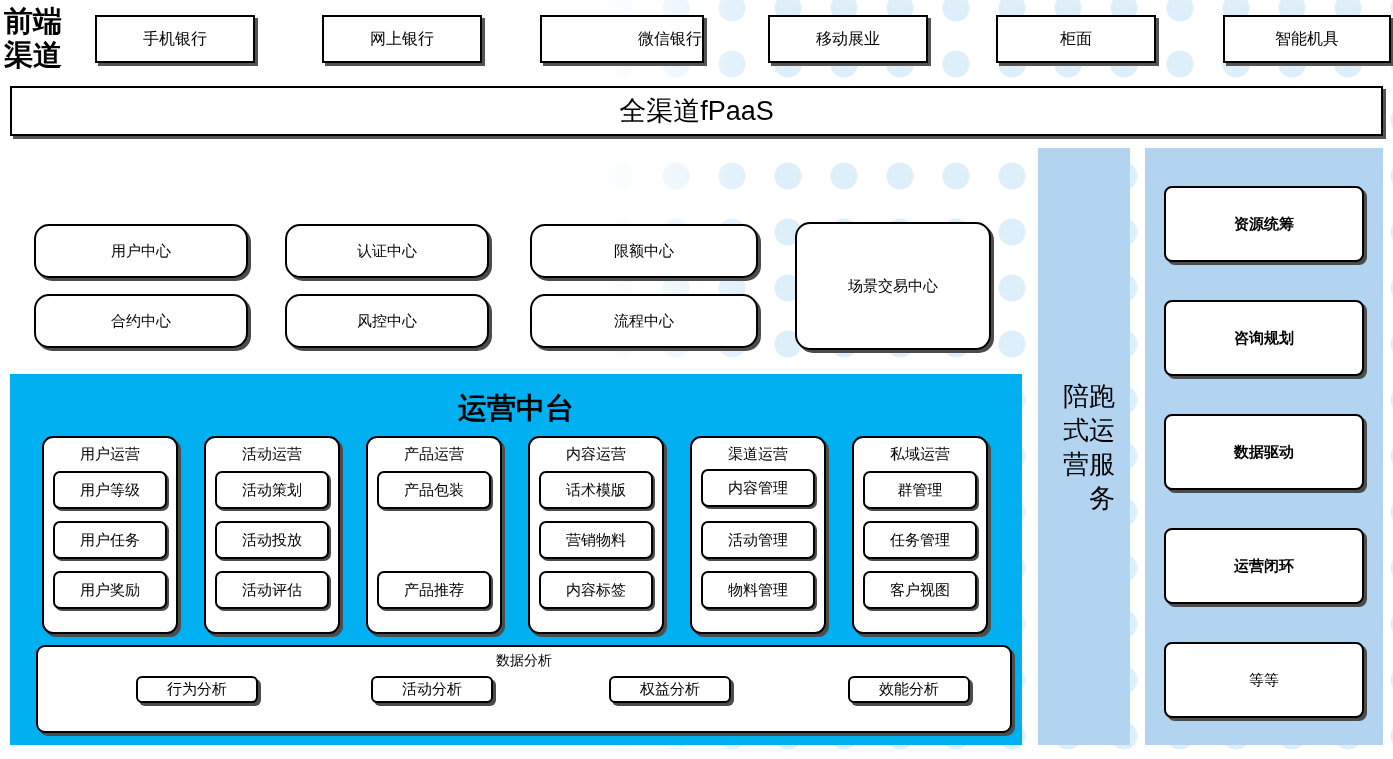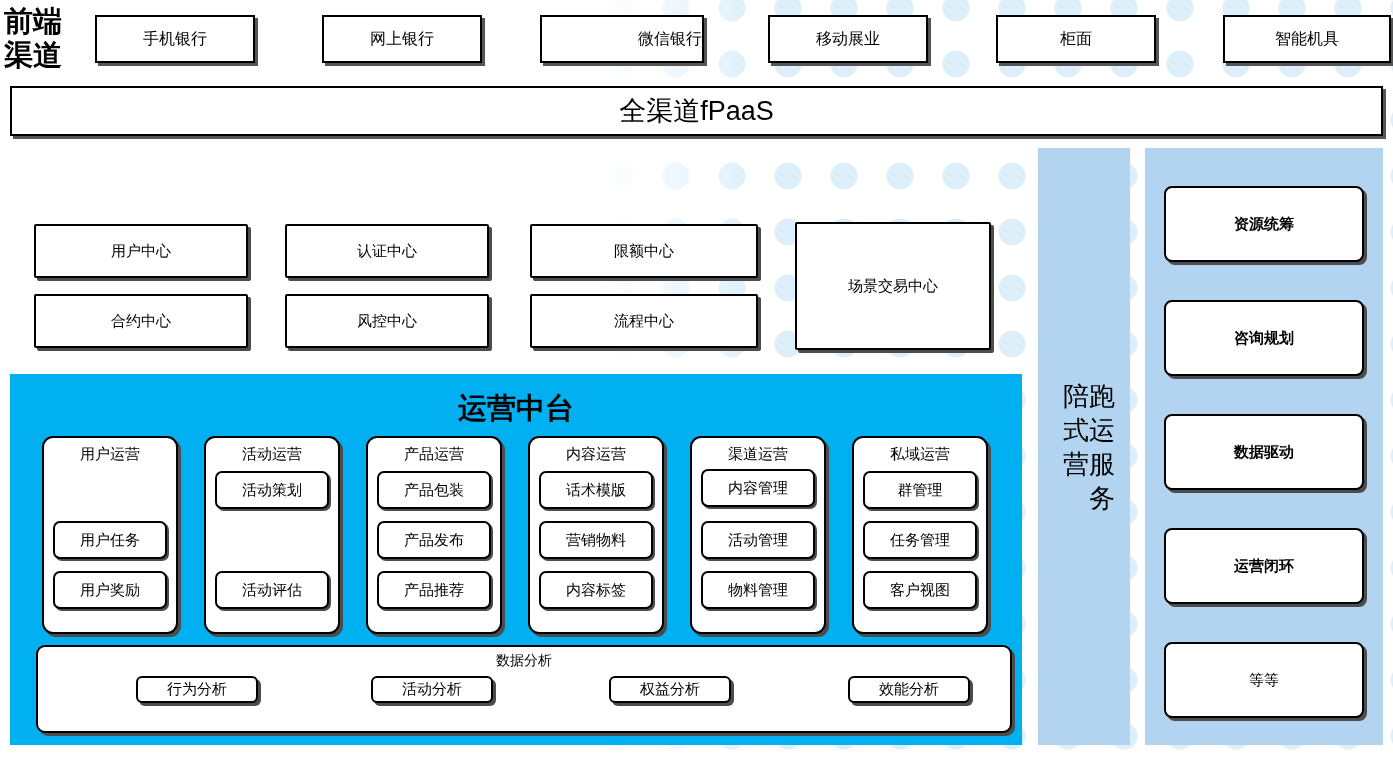--- a/index.html
+++ b/index.html
@@ -83,21 +83,21 @@
     text-align: center;
     font-size: 29px; font-weight: bold; color: #000;
     font-family: "Liberation Serif", "DejaVu Serif", serif;
   }
 
   
   .wbox {
     position: absolute;
     background: #ffffff;
     border: 2px solid #000000;
-    border-radius: 2px;
+    border-radius: 15px;
     box-shadow: 3px 3px 0 #4c4c4c;
     display: flex; align-items: center; justify-content: center;
     font-size: 15px; color: #000;
     text-align: center;
   }
 
   
   .trade-box { height: 54px; }
 
   
@@ -244,43 +244,46 @@
         <span>场景交易中心</span>
       </div>
     </div>
 
   <div id="ops-panel" class="cyan-panel">
     <div class="panel-title" style="top:15px;">运营中台</div>
   </div>
   <div id="ops-groups">
       <div class="ops-group" style="left: 42px; width: 136px; z-index: 3;">
         <div class="ops-group-title">用户运营</div>
+        <div class="ops-item" style="top: 33px;">
+          <span>用户等级</span>
+        </div>
         <div class="ops-item" style="top: 83px;">
           <span>用户任务</span>
         </div>
         <div class="ops-item" style="top: 133px;">
           <span>用户奖励</span>
         </div>
       </div>
       <div class="ops-group" style="left: 204px; width: 136px; z-index: 3;">
         <div class="ops-group-title">活动运营</div>
         <div class="ops-item" style="top: 33px;">
           <span>活动策划</span>
         </div>
+        <div class="ops-item" style="top: 83px;">
+          <span>活动投放</span>
+        </div>
         <div class="ops-item" style="top: 133px;">
           <span>活动评估</span>
         </div>
       </div>
       <div class="ops-group" style="left: 366px; width: 136px; z-index: 3;">
         <div class="ops-group-title">产品运营</div>
         <div class="ops-item" style="top: 33px;">
           <span>产品包装</span>
-        </div>
-        <div class="ops-item" style="top: 83px;">
-          <span>产品发布</span>
         </div>
         <div class="ops-item" style="top: 133px;">
           <span>产品推荐</span>
         </div>
       </div>
       <div class="ops-group" style="left: 528px; width: 136px; z-index: 3;">
         <div class="ops-group-title">内容运营</div>
         <div class="ops-item" style="top: 33px;">
           <span>话术模版</span>
         </div>

